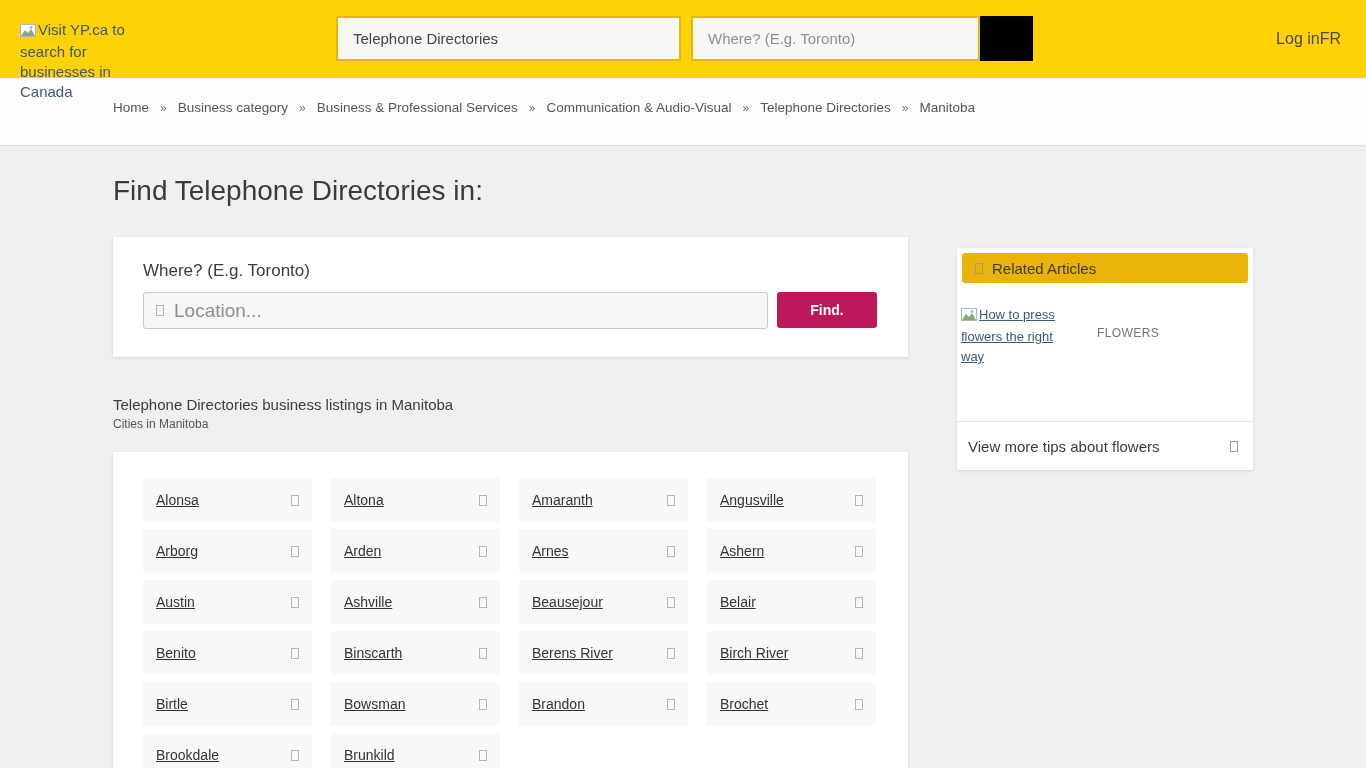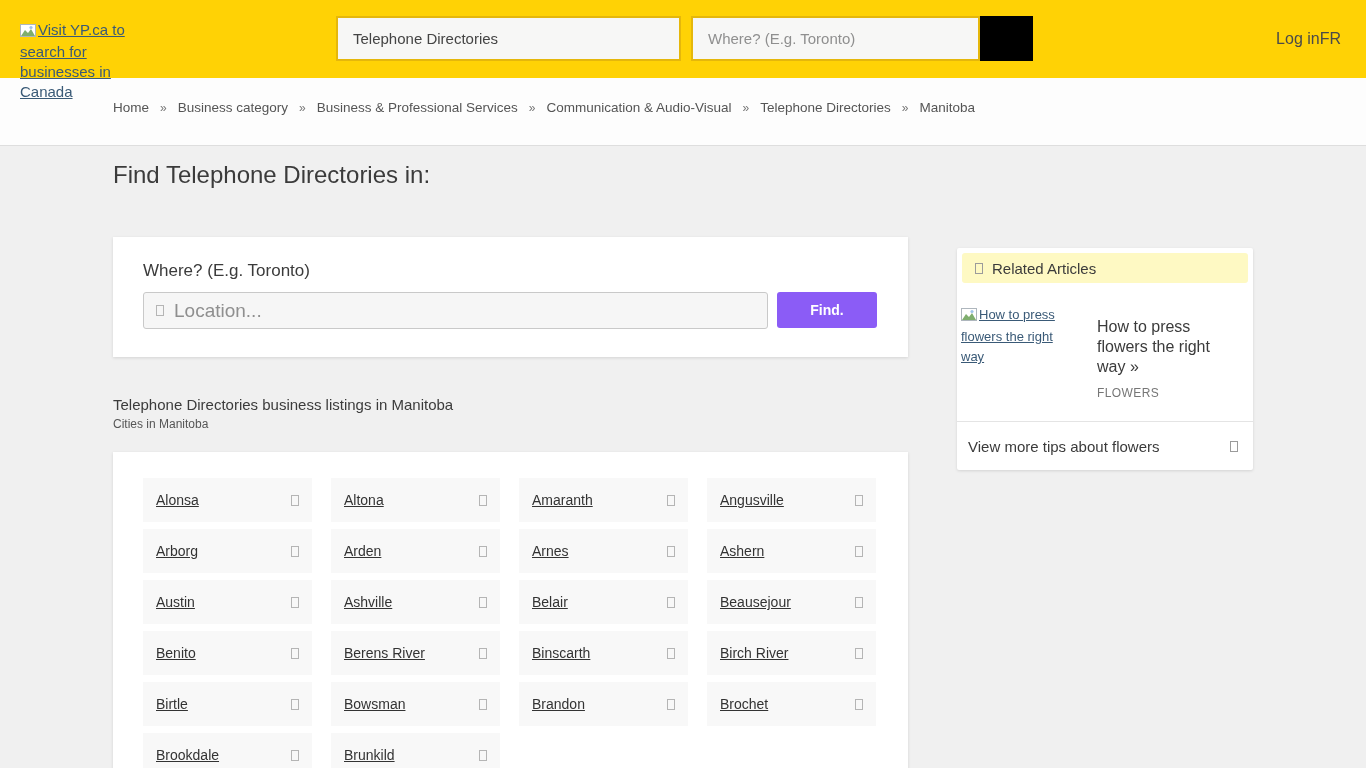--- a/index.html
+++ b/index.html
@@ -25,21 +25,20 @@
     background: #ffd205;
     z-index: 5;
   }
   .logo-link {
     position: absolute;
     left: 20px; top: 20px;
     width: 106px;
     font-size: 15px;
     line-height: 20px;
     color: #3a5a77;
-    text-decoration: underline;
     z-index: 6;
     cursor: pointer;
   }
   .broken-img-icon { display: inline-block; vertical-align: -2px; margin-right: 2px; }
   .hdr-input {
     position: absolute;
     top: 16px;
     height: 45px;
     background: #f7f7f6;
     border: 2px solid #e5b70b;
@@ -84,22 +83,22 @@
     font-size: 13.5px;
     color: #555;
     white-space: nowrap;
   }
   .crumb { color: #555; text-decoration: none; cursor: pointer; }
   .crumb-sep { color: #777; margin: 0 11px; font-size: 12px; }
 
   
   .page-title {
     position: absolute;
-    left: 113px; top: 161px;
-    font-size: 24px;
+    left: 113px; top: 175px;
+    font-size: 28px;
     font-weight: 400;
     color: #3b3b3b;
   }
   .card {
     background: #fff;
     box-shadow: 0 1px 3px rgba(0,0,0,0.12);
   }
   .search-card {
     position: absolute;
     left: 113px; top: 237px;
@@ -129,21 +128,21 @@
     background: transparent;
     outline: none;
     font-family: "Liberation Sans", "DejaVu Sans", sans-serif;
     font-size: 19px;
     color: #555;
   }
   .find-btn {
     position: absolute;
     left: 664px; top: 55px;
     width: 100px; height: 36px;
-    background: #8b5cf6;
+    background: #be185d;
     color: #fff;
     border: none;
     border-radius: 3px;
     font-family: "Liberation Sans", "DejaVu Sans", sans-serif;
     font-size: 14px;
     font-weight: bold;
     cursor: pointer;
   }
 
   .listings-heading {
@@ -198,21 +197,21 @@
     position: absolute;
     left: 957px; top: 248px;
     width: 296px; height: 222px;
     border-radius: 2px;
     display: flex;
     flex-direction: column;
   }
   .related-header {
     margin: 5px 5px 0 5px;
     height: 30px;
-    background: #fef9c3;
+    background: #eab308;
     border-radius: 3px;
     display: flex;
     align-items: center;
     gap: 9px;
     padding: 0 13px;
     font-size: 15px;
     color: #3b3b3b;
   }
   .related-article {
     flex: none;
@@ -349,41 +348,41 @@
     <a class="city-link">Austin</a>
     <span class="tofu light"></span>
   </div>
 
   <div class="city-tile">
     <a class="city-link">Ashville</a>
     <span class="tofu light"></span>
   </div>
 
   <div class="city-tile">
+    <a class="city-link">Beausejour</a>
+    <span class="tofu light"></span>
+  </div>
+
+  <div class="city-tile">
     <a class="city-link">Belair</a>
     <span class="tofu light"></span>
   </div>
 
   <div class="city-tile">
-    <a class="city-link">Beausejour</a>
-    <span class="tofu light"></span>
-  </div>
-
-  <div class="city-tile">
     <a class="city-link">Benito</a>
     <span class="tofu light"></span>
   </div>
 
   <div class="city-tile">
+    <a class="city-link">Binscarth</a>
+    <span class="tofu light"></span>
+  </div>
+
+  <div class="city-tile">
     <a class="city-link">Berens River</a>
-    <span class="tofu light"></span>
-  </div>
-
-  <div class="city-tile">
-    <a class="city-link">Binscarth</a>
     <span class="tofu light"></span>
   </div>
 
   <div class="city-tile">
     <a class="city-link">Birch River</a>
     <span class="tofu light"></span>
   </div>
 
   <div class="city-tile">
     <a class="city-link">Birtle</a>
@@ -426,21 +425,20 @@
       <a class="article-img-alt">
         <span class="broken-img-icon">
           <svg width="16" height="13" viewBox="0 0 16 13">
             <rect x="0.5" y="0.5" width="15" height="12" fill="#ffffff" stroke="#aeb6bd"></rect>
             <path d="M1 12 L5 6 L8 9 L11 5 L15 12 Z" fill="#7fae6e"></path>
             <circle cx="11" cy="3.5" r="1.6" fill="#9fc3e8"></circle>
           </svg>
         </span><span>How to press flowers the right way</span>
       </a>
       <div class="article-info">
-        <a class="article-title">How to press flowers the right way »</a>
         <div class="article-category">FLOWERS</div>
       </div>
     </div>
     <hr class="related-divider">
     <div class="related-footer">
       <a>View more tips about flowers</a>
       <span class="tofu"></span>
     </div>
   </aside>
 

